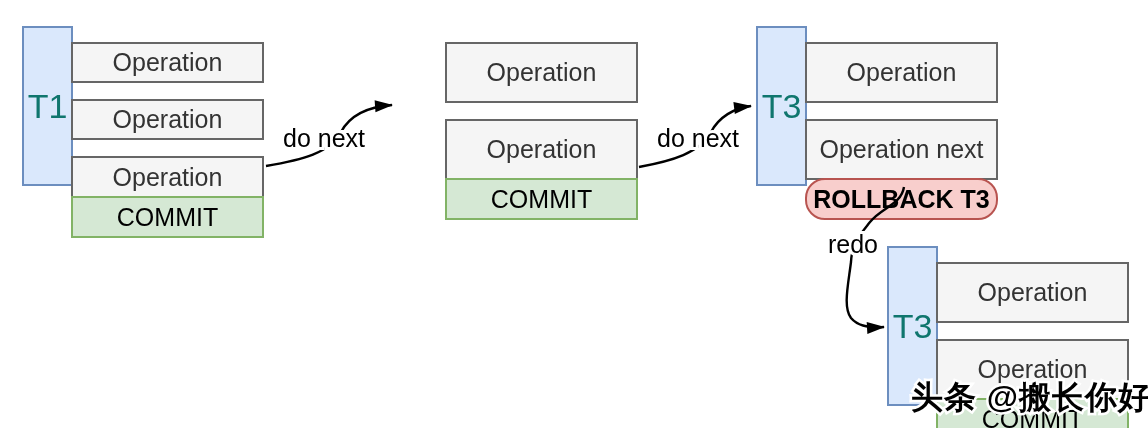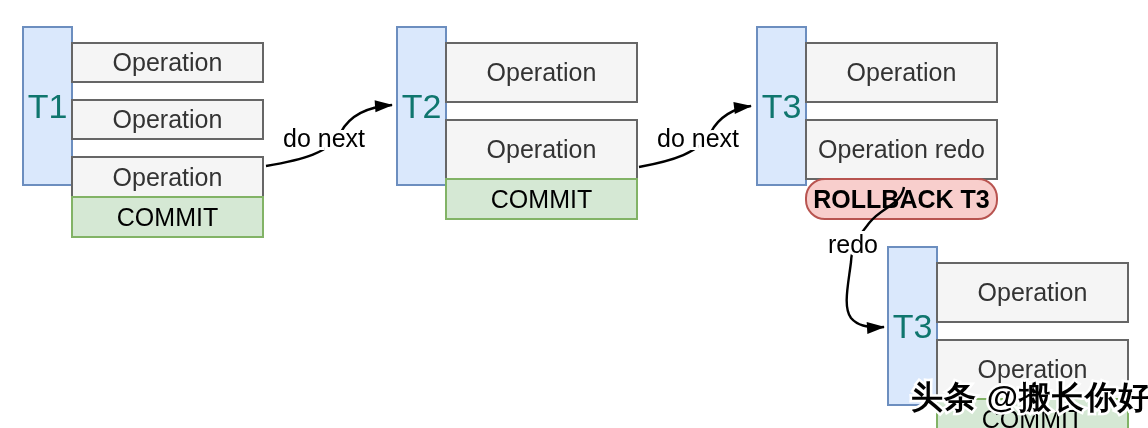--- a/index.html
+++ b/index.html
@@ -43,33 +43,32 @@
     <div class="tcol" style="width:51px;height:160px;">T1</div>
     <div class="rows" style="left:49px;width:193px;">
       <div class="row op" style="width:193px;height:41px;">Operation</div>
       <div class="row op" style="width:193px;height:41px;">Operation</div>
       <div class="row op" style="width:193px;height:42px;">Operation</div>
       <div class="row commit" style="width:193px;height:42px;">COMMIT</div>
     </div>
   </div>
 
   <div class="block" style="left:396px;top:26px;width:242px;height:160px;">
-    <div class="tcol" style="width:51px;height:160px;">T2</div>
     <div class="rows" style="left:49px;width:193px;">
       <div class="row op" style="width:193px;height:61px;">Operation</div>
       <div class="row op" style="width:193px;height:61px;">Operation</div>
       <div class="row commit" style="width:193px;height:42px;">COMMIT</div>
     </div>
   </div>
 
   <div class="block" style="left:756px;top:26px;width:242px;height:160px;">
     <div class="tcol" style="width:51px;height:160px;">T3</div>
     <div class="rows" style="left:49px;width:193px;">
       <div class="row op" style="width:193px;height:61px;">Operation</div>
-      <div class="row op" style="width:193px;height:61px;">Operation redo</div>
+      <div class="row op" style="width:193px;height:61px;">Operation next</div>
       <div class="row rollback" style="width:193px;height:42px;border-radius:20px;">ROLLBACK T3</div>
     </div>
   </div>
 
   <div class="block" style="left:887px;top:246px;width:242px;height:160px;">
     <div class="tcol" style="width:51px;height:160px;">T3</div>
     <div class="rows" style="left:49px;width:193px;">
       <div class="row op" style="width:193px;height:61px;">Operation</div>
       <div class="row op" style="width:193px;height:61px;">Operation</div>
       <div class="row commit" style="width:193px;height:42px;">COMMIT</div>

